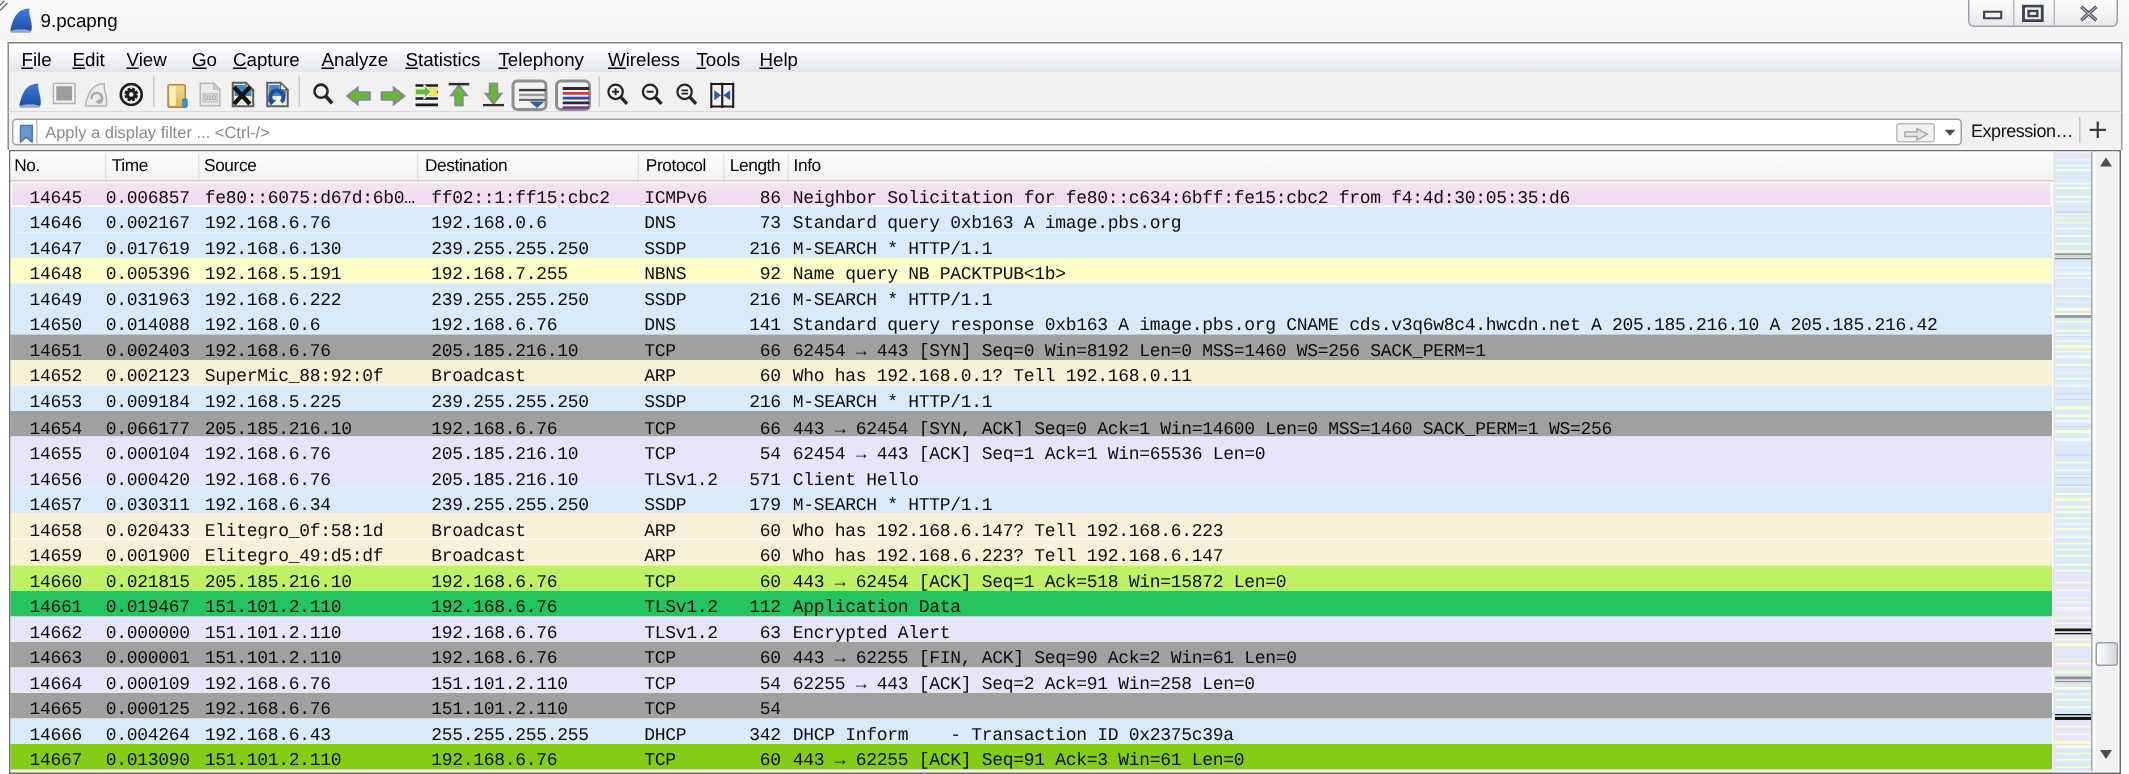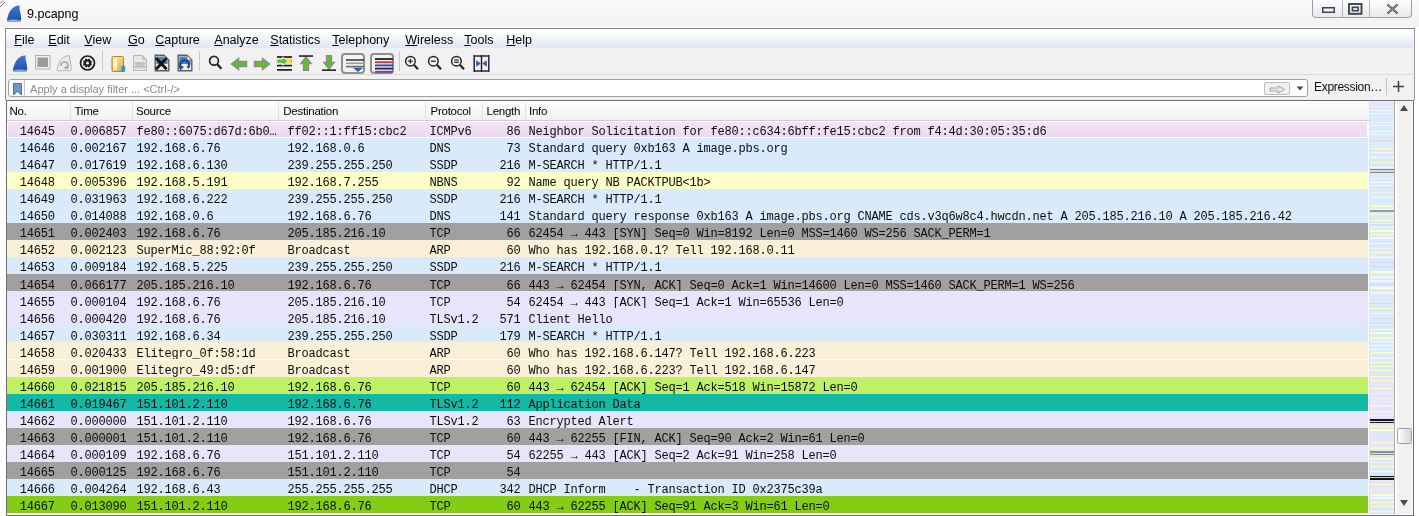--- a/index.html
+++ b/index.html
@@ -416,21 +416,21 @@
       </div>
 <div class="row" style="top:275.55px;background:#bef264">
         <span class="cn">14660</span>
         <span class="ct">0.021815</span>
         <span class="cs">205.185.216.10</span>
         <span class="cd">192.168.6.76</span>
         <span class="cp">TCP</span>
         <span class="cl">60</span>
         <span class="ci">443 → 62454 [ACK] Seq=1 Ack=518 Win=15872 Len=0</span>
       </div>
-<div class="row" style="top:292.60px;background:#14b8a6">
+<div class="row" style="top:292.60px;background:#22c55e">
         <span class="cn">14661</span>
         <span class="ct">0.019467</span>
         <span class="cs">151.101.2.110</span>
         <span class="cd">192.168.6.76</span>
         <span class="cp">TLSv1.2</span>
         <span class="cl">112</span>
         <span class="ci">Application Data</span>
       </div>
 <div class="row" style="top:309.65px;background:#e6e5fa">
         <span class="cn">14662</span>

